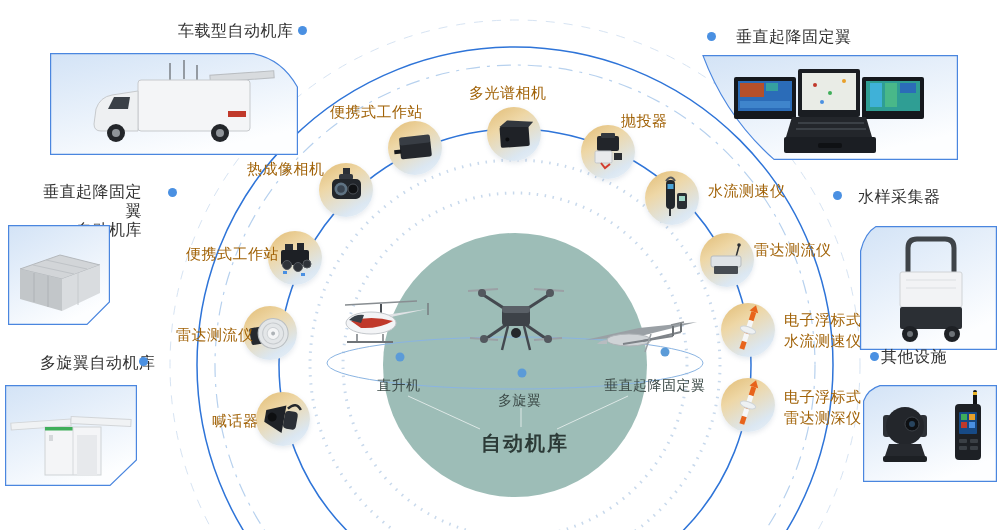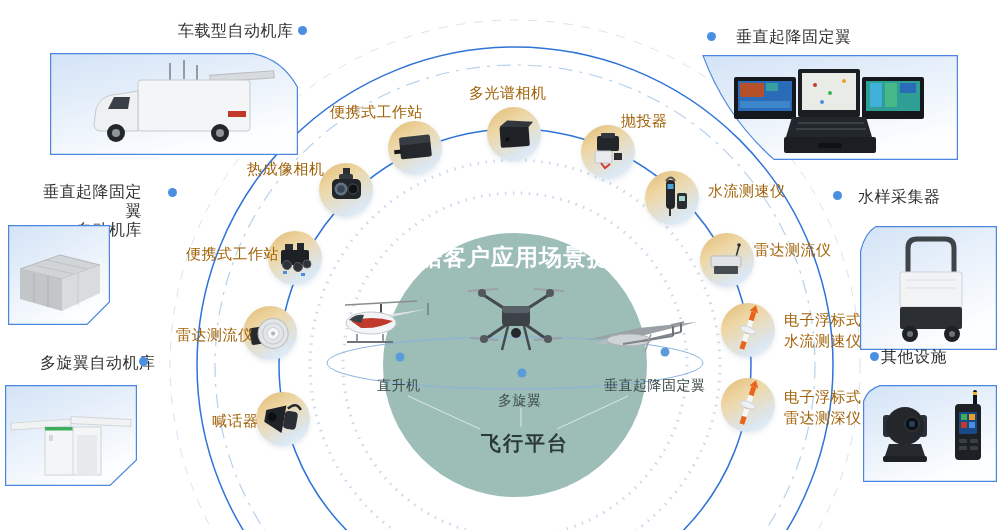--- a/index.html
+++ b/index.html
@@ -50,21 +50,20 @@
         <circle cx="665" cy="352" r="4.5"></circle>
     </g>
     <g stroke="#dde8e6" stroke-width="1">
       <line x1="408" y1="396" x2="480" y2="429"></line>
       <line x1="628" y1="396" x2="557" y2="429"></line>
       <line x1="521" y1="408" x2="521" y2="427"></line>
     </g>
   </svg>
 
   <div class="title">
-    <div>根据客户应用场景提供</div>
   </div>
 
   <svg class="abs" style="left:331px;top:295px" width="108" height="56" viewBox="0 0 108 56">
     <line x1="14" y1="10" x2="86" y2="6" stroke="#888d91" stroke-width="1.6"></line>
     <line x1="50" y1="9" x2="50" y2="18" stroke="#4a4f54" stroke-width="2"></line>
     <path d="M96 14 L60 22 L40 22 Z" fill="#dfe2e5"></path>
     <line x1="97" y1="8" x2="97" y2="20" stroke="#74797d" stroke-width="1.4"></line>
     <ellipse cx="40" cy="28" rx="25" ry="11" fill="#f3f4f6" stroke="#c4c8cc" stroke-width="1"></ellipse>
     <path d="M20 26 Q40 20 62 26 Q48 34 30 33 Z" fill="#c0392b"></path>
     <path d="M18 25 Q24 19 33 20 L30 28 Z" fill="#384048"></path>
@@ -108,21 +107,21 @@
     <line x1="40" y1="33" x2="92" y2="24" stroke="#7e8periodo388" stroke-width="0"></line>
     <line x1="40" y1="34" x2="90" y2="26" stroke="#7e8388" stroke-width="2"></line>
     <line x1="60" y1="31" x2="98" y2="22" stroke="#7e8388" stroke-width="2"></line>
     <line x1="90" y1="26" x2="90" y2="16" stroke="#6e7377" stroke-width="2"></line>
     <line x1="98" y1="22" x2="98" y2="13" stroke="#6e7377" stroke-width="2"></line>
     <line x1="88" y1="15" x2="101" y2="12" stroke="#8a8f93" stroke-width="1.5"></line>
     <line x1="68" y1="24" x2="62" y2="42" stroke="#9aa0a5" stroke-width="1.5"></line>
   </svg>
   <div class="aclbl" style="left:604px;top:377px">垂直起降固定翼</div>
 
-  <div class="platform">飞行平台</div>
+  <div class="platform">自动机库</div>
 
   <div class="icirc" style="left:388px;top:121px">
     <svg viewBox="0 0 54 54">
         <g transform="rotate(-6 27 27)">
       <rect x="12" y="20" width="31" height="17" rx="2" fill="#24272c"></rect>
       <rect x="12" y="15" width="31" height="8" rx="2" fill="#383d44"></rect>
       <rect x="6" y="27" width="7" height="4" fill="#17191c"></rect>
         </g>
       </svg>
   </div>

